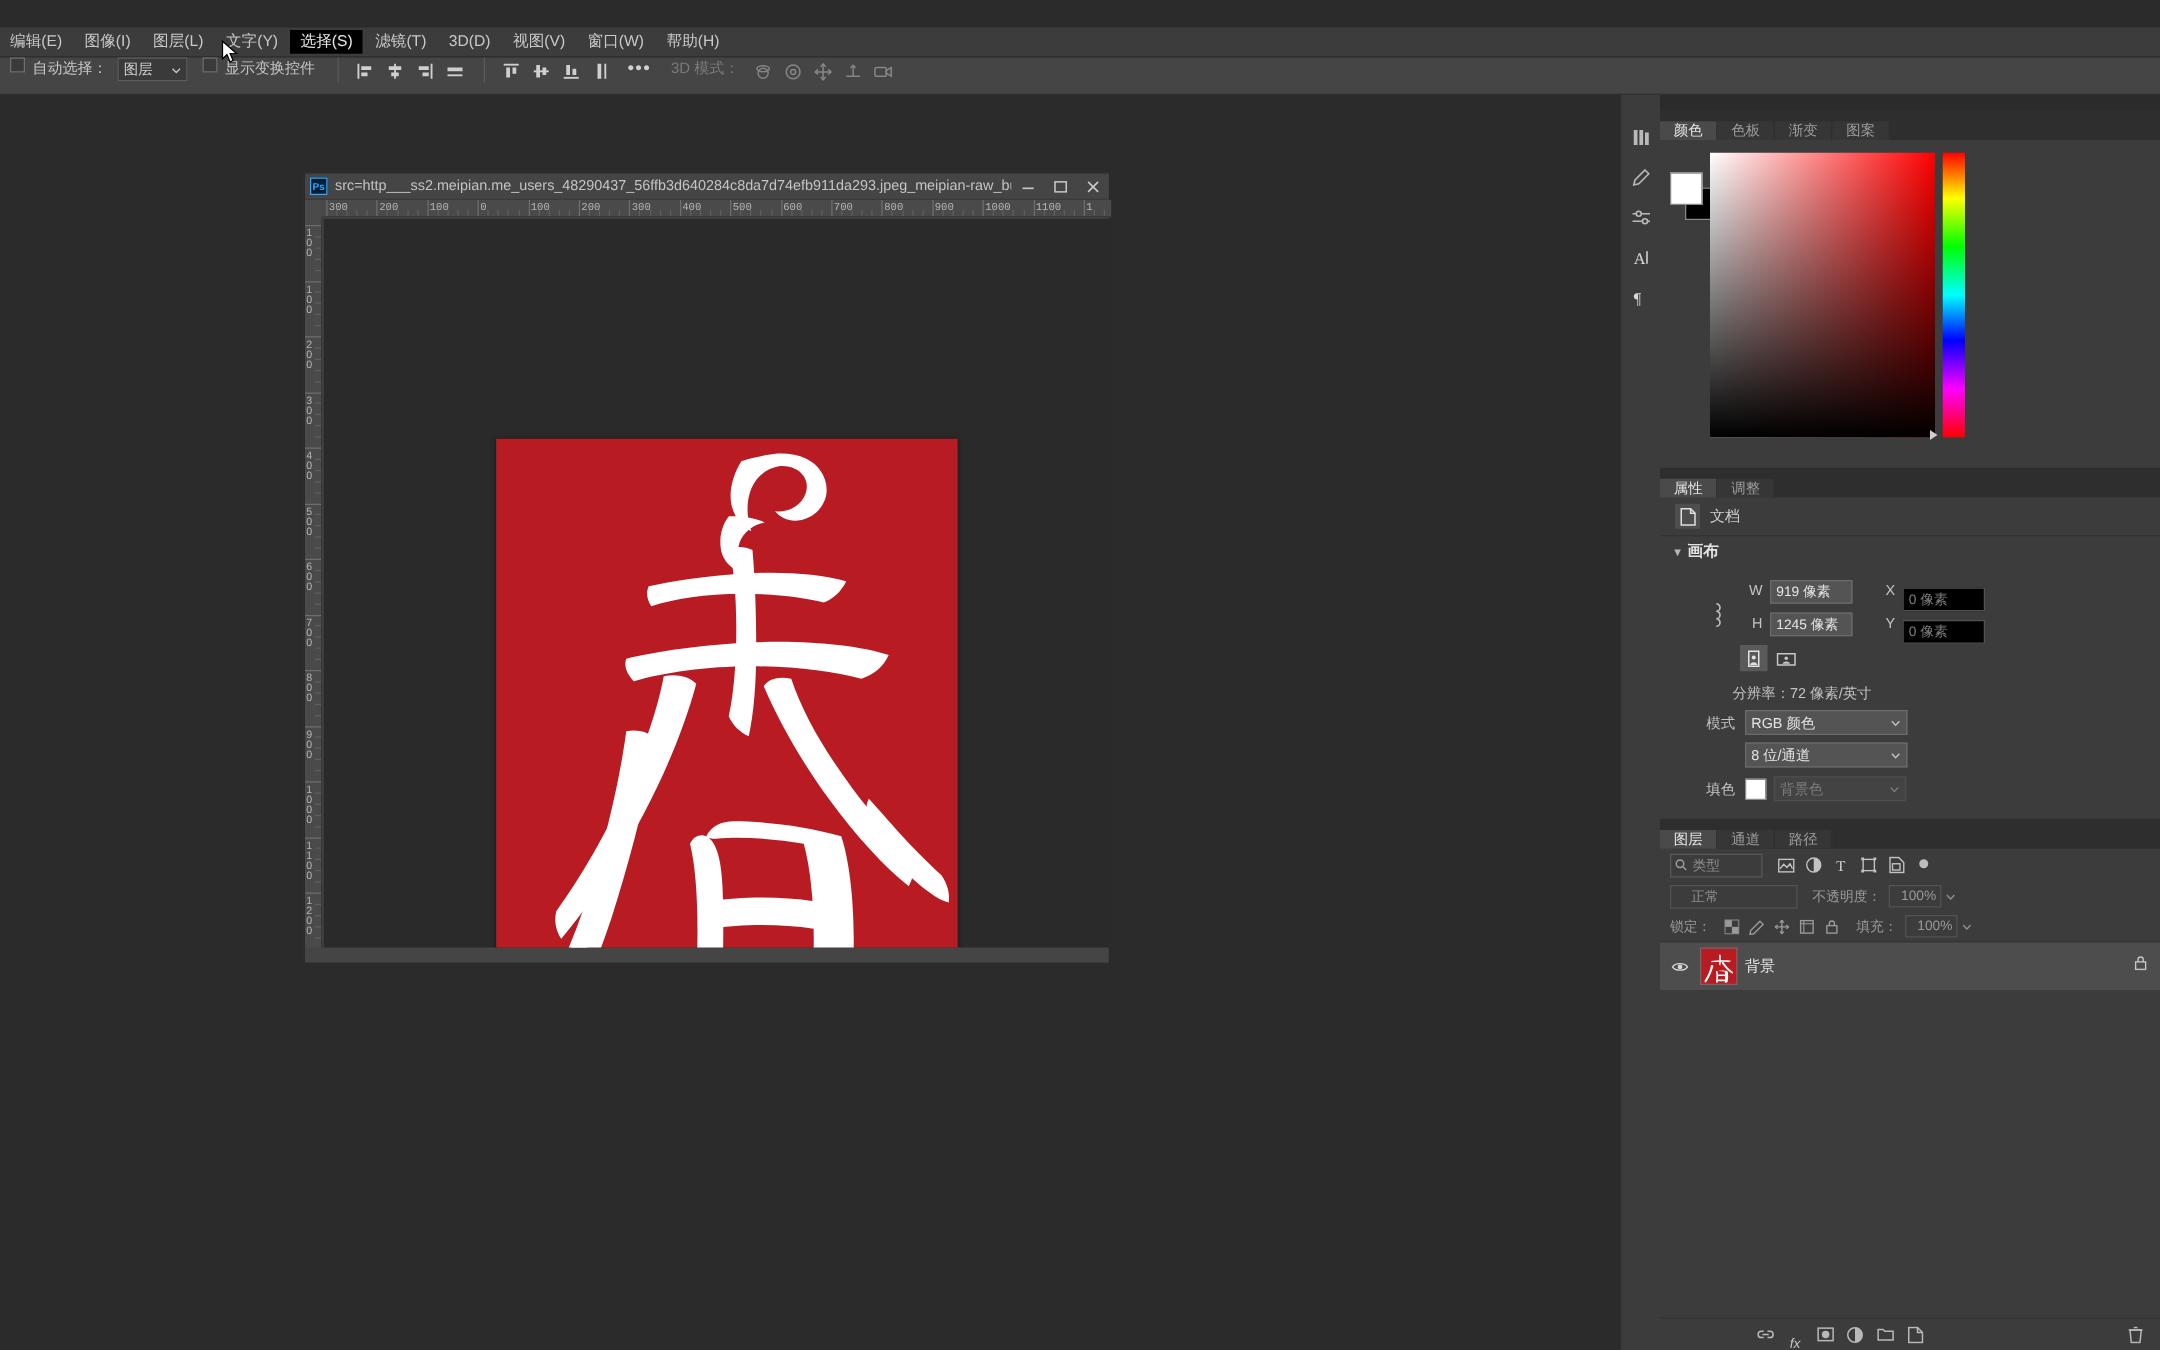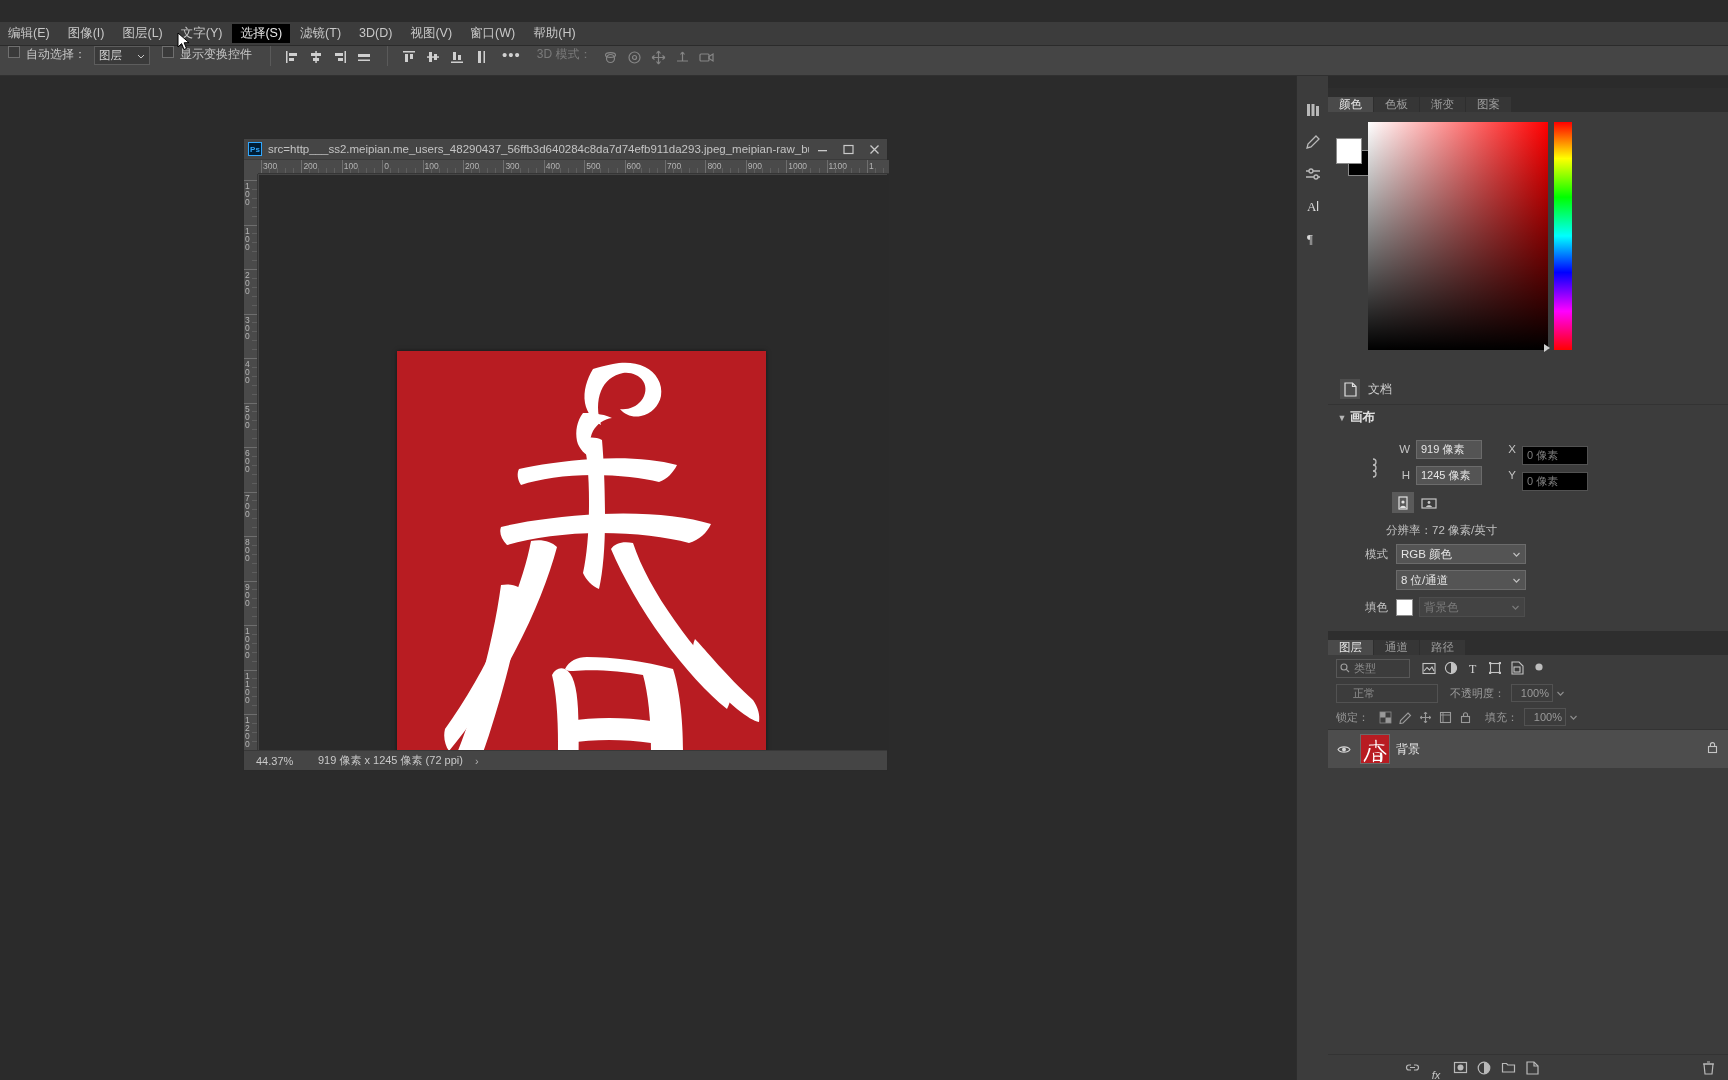--- a/index.html
+++ b/index.html
@@ -64,21 +64,21 @@
   .doc-title-text {
     font-size: 11.5px; color: #c4c4c4; white-space: nowrap; overflow: hidden;
     flex: 1;
   }
   .doc-wbtns { display: flex; margin-left: auto; }
   .doc-wbtn { width: 26px; height: 19px; display:flex; align-items:center; justify-content:center; }
   .doc-wbtn svg { display:block; }
 
   .ruler-h {
     position: absolute; left: 14px; top: 21px; width: 631px; height: 14px;
-    background: #4a4a4a; border-bottom: 1px solid #353535; overflow:hidden;
+    background: #4a4a4a; border-bottom: 1px solid #353535; overflow:hidden;font-family:Liberation Mono, monospace;
   }
   .ruler-v {
     position: absolute; left: 0px; top: 35px; width: 14px; height: 584px;
     background: #4a4a4a; border-right: 1px solid #353535; overflow:hidden;
   }
   .ruler-corner { position:absolute; left:0; top:21px; width:14px; height:14px; background:#4a4a4a; }
   .rh-tick { position: absolute; top: 0; font-size: 8.5px; color: #b4b4b4; padding-left: 2px; line-height: 13px; }
   .rh-tick::before { content:''; position:absolute; left:0; top:0; width:1px; height:13px; background:#6e6e6e; }
   .rh-minor { position:absolute; top:8px; width:1px; height:5px; background:#5e5e5e; }
   .rv-tick { position: absolute; left: 1px; font-size: 8.5px; color: #b4b4b4; line-height: 8px; width: 10px; }
@@ -610,25 +610,20 @@
 
             <path d="M108 428 C124 432 144 438 162 446 C158 452 152 456 145 456 C130 450 114 444 102 438 C102 433 104 429 108 428 Z"></path>
             <path d="M98 452 C114 456 132 462 148 470 C144 476 138 479 131 479 C116 473 102 467 92 461 C92 456 94 452 98 452 Z"></path>
             <path d="M116 408 C132 410 150 415 166 422 C162 428 156 431 149 430 C135 425 121 420 111 416 C111 411 113 408 116 408 Z"></path>
             <path d="M90 478 C104 480 120 484 134 489 C130 495 124 497 118 496 C105 492 93 488 85 485 C85 481 87 478 90 478 Z"></path>
           </g>
         </svg>
       </div>
     </div>
 
-    <div class="doc-status">
-      <div class="ds-zoom">44.37%</div>
-      <div class="ds-size">919 像素 x 1245 像素 (72 ppi)</div>
-      <div class="ds-arrow">›</div>
-    </div>
   </div>
 
   <div class="dock-bar">
 
     <div style="margin-top:18px"></div>
     <div class="dock-icon">
       <svg width="18" height="18" viewBox="0 0 18 18">
           <rect x="3" y="3" width="3" height="12" fill="#b9b9b9"></rect>
           <rect x="7.5" y="3" width="3" height="12" fill="#b9b9b9"></rect>
           <rect x="12" y="5" width="3" height="10" fill="#b9b9b9"></rect>
@@ -699,20 +694,25 @@
                 <stop offset="83%" stop-color="#ff00ff"></stop>
               <stop offset="100%" stop-color="#ff0000"></stop>
             </linearGradient>
           </defs>
           <rect width="18" height="228" fill="url(#hue)"></rect>
         </svg>
       </div>
       <div class="hue-arrow"></div>
     </div>
 
+    <div class="tabrow" id="prop-tabs">
+        <div class="tab active">属性</div>
+        <div class="tab">调整</div>
+        <div class="tabrow-fill"></div>
+      </div>
     <div class="proppanel">
       <div class="pp-docrow">
         <div class="pp-doc-icon">
           <svg width="13" height="15" viewBox="0 0 13 15">
               <path d="M1 1 L8.5 1 L12 4.5 L12 14 L1 14 Z" fill="none" stroke="#e0e0e0" stroke-width="1.2"></path>
               <path d="M8.5 1 L8.5 4.5 L12 4.5" fill="none" stroke="#e0e0e0" stroke-width="1.2"></path>
             </svg>
         </div>
         <div class="pp-doc-label">文档</div>
       </div>

